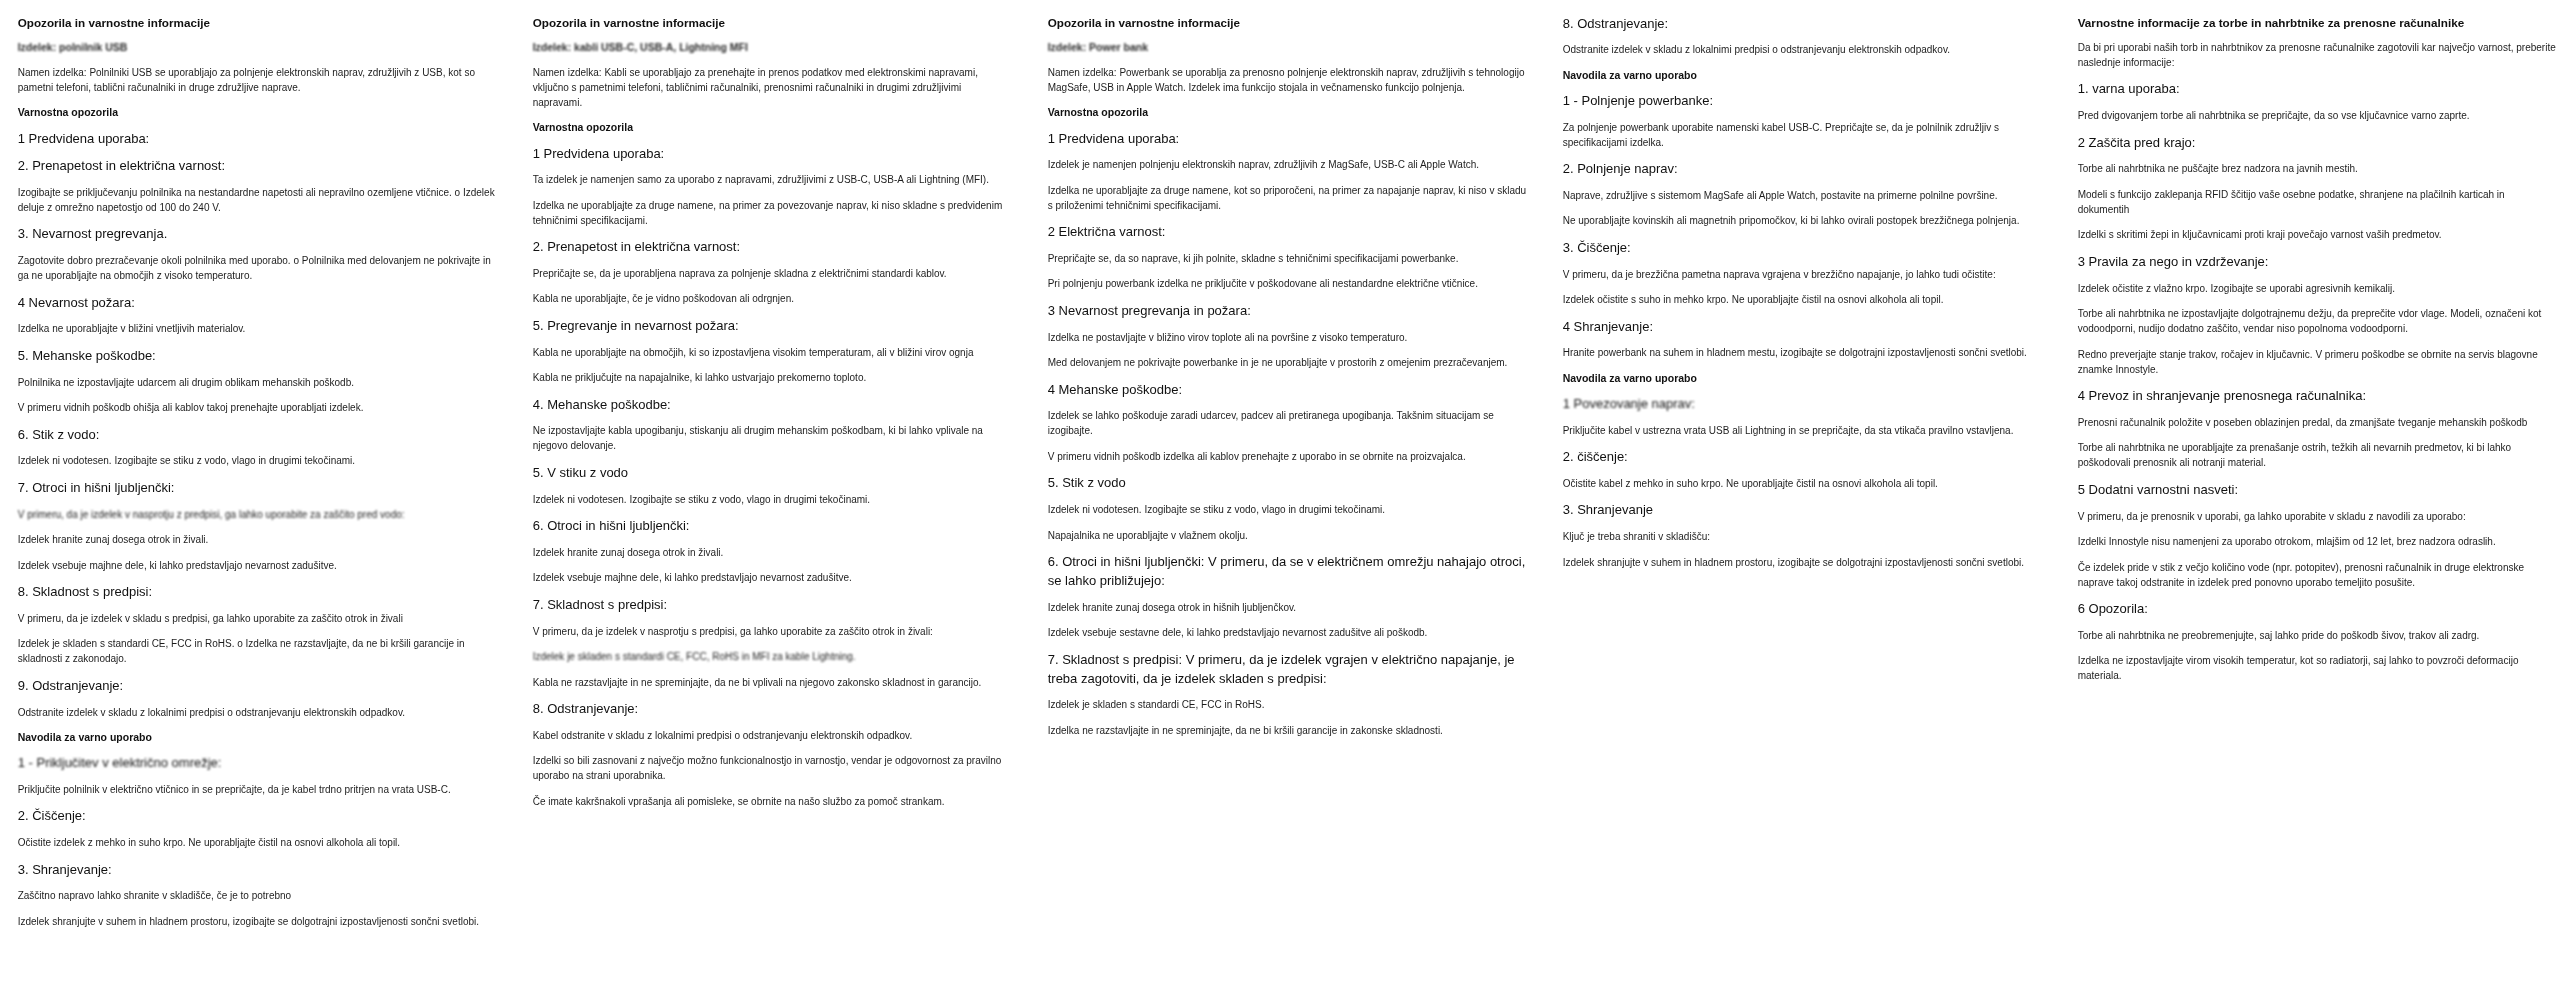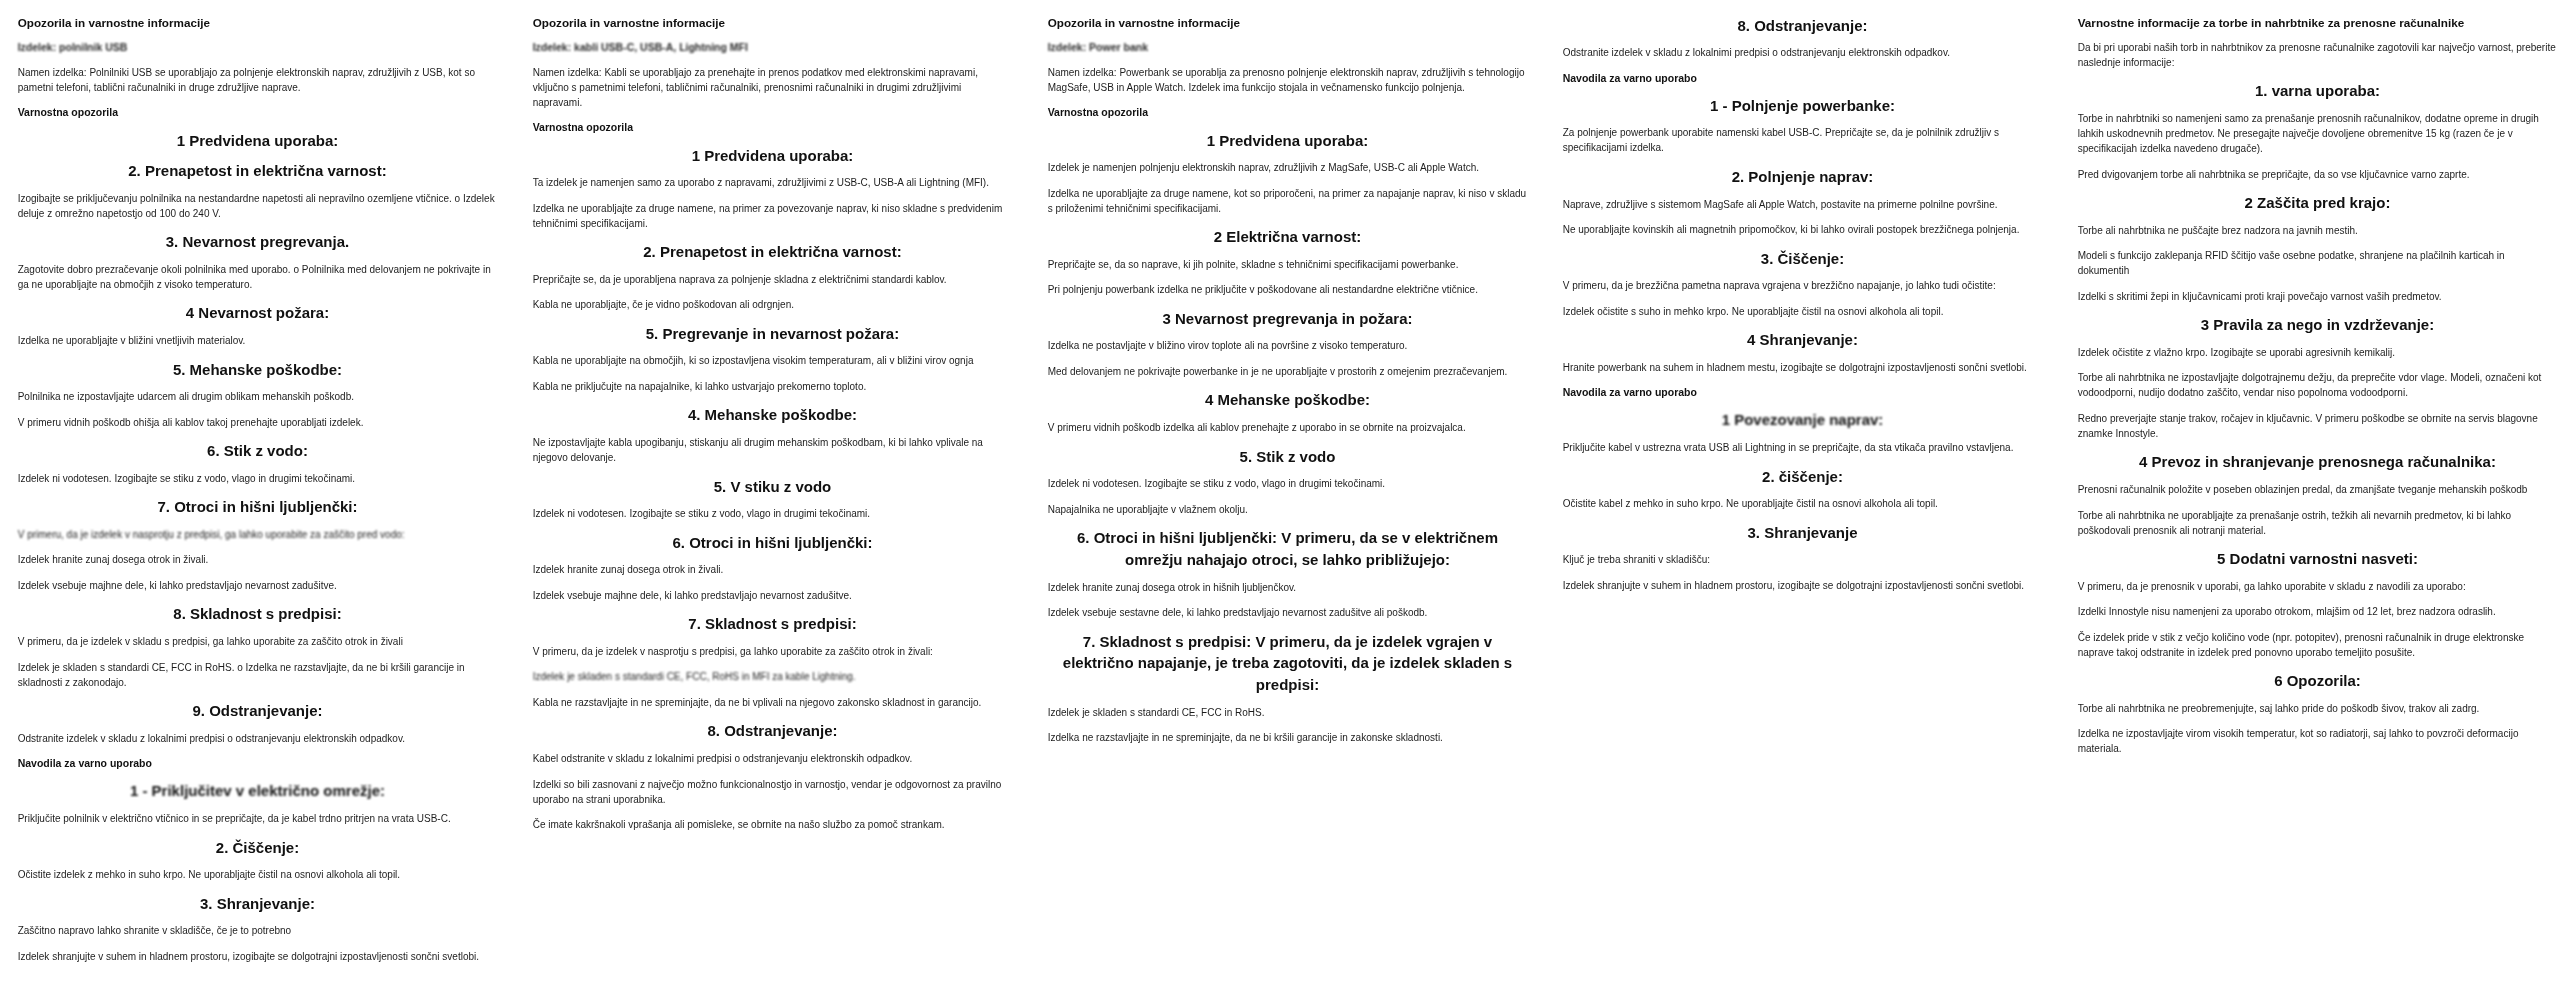--- a/index.html
+++ b/index.html
@@ -53,26 +53,25 @@
     color: #1d1d1d;
   }
   .head2 {
     font-size: 10.5px;
     font-weight: bold;
     line-height: 1.45;
     margin: 0 0 8.9px 0;
     color: #111111;
   }
   .head3 {
-    font-size: 15px;
-    font-weight: bold;
+    font-size: 13px;
+    font-weight: normal;
     line-height: 1.45;
     margin: 0 0 8.9px 0;
     color: #111111;
-    text-align: center;
   }
 </style>
 </head>
 <body>
 
 <div class="page">
 
   <div class="column">
     <div class="col-title">Opozorila in varnostne informacije</div>
     <div class="subtle-line blurred">Izdelek: polnilnik USB</div>
@@ -148,20 +147,21 @@
     <div class="head3">1 Predvidena uporaba:</div>
     <div class="para">Izdelek je namenjen polnjenju elektronskih naprav, združljivih z MagSafe, USB-C ali Apple Watch.</div>
     <div class="para">Izdelka ne uporabljajte za druge namene, kot so priporočeni, na primer za napajanje naprav, ki niso v skladu s priloženimi tehničnimi specifikacijami.</div>
     <div class="head3">2 Električna varnost:</div>
     <div class="para">Prepričajte se, da so naprave, ki jih polnite, skladne s tehničnimi specifikacijami powerbanke.</div>
     <div class="para">Pri polnjenju powerbank izdelka ne priključite v poškodovane ali nestandardne električne vtičnice.</div>
     <div class="head3">3 Nevarnost pregrevanja in požara:</div>
     <div class="para">Izdelka ne postavljajte v bližino virov toplote ali na površine z visoko temperaturo.</div>
     <div class="para">Med delovanjem ne pokrivajte powerbanke in je ne uporabljajte v prostorih z omejenim prezračevanjem.</div>
     <div class="head3">4 Mehanske poškodbe:</div>
+    <div class="para">Izdelek se lahko poškoduje zaradi udarcev, padcev ali pretiranega upogibanja. Takšnim situacijam se izogibajte.</div>
     <div class="para">V primeru vidnih poškodb izdelka ali kablov prenehajte z uporabo in se obrnite na proizvajalca.</div>
     <div class="head3">5. Stik z vodo</div>
     <div class="para">Izdelek ni vodotesen. Izogibajte se stiku z vodo, vlago in drugimi tekočinami.</div>
     <div class="para">Napajalnika ne uporabljajte v vlažnem okolju.</div>
     <div class="head3">6. Otroci in hišni ljubljenčki: V primeru, da se v električnem omrežju nahajajo otroci, se lahko približujejo:</div>
     <div class="para">Izdelek hranite zunaj dosega otrok in hišnih ljubljenčkov.</div>
     <div class="para">Izdelek vsebuje sestavne dele, ki lahko predstavljajo nevarnost zadušitve ali poškodb.</div>
     <div class="head3">7. Skladnost s predpisi: V primeru, da je izdelek vgrajen v električno napajanje, je treba zagotoviti, da je izdelek skladen s predpisi:</div>
     <div class="para">Izdelek je skladen s standardi CE, FCC in RoHS.</div>
     <div class="para">Izdelka ne razstavljajte in ne spreminjajte, da ne bi kršili garancije in zakonske skladnosti.</div>
@@ -188,21 +188,20 @@
     <div class="para">Očistite kabel z mehko in suho krpo. Ne uporabljajte čistil na osnovi alkohola ali topil.</div>
     <div class="head3">3. Shranjevanje</div>
     <div class="para">Ključ je treba shraniti v skladišču:</div>
     <div class="para">Izdelek shranjujte v suhem in hladnem prostoru, izogibajte se dolgotrajni izpostavljenosti sončni svetlobi.</div>
   </div>
 
   <div class="column">
     <div class="col-title">Varnostne informacije za torbe in nahrbtnike za prenosne računalnike</div>
     <div class="para">Da bi pri uporabi naših torb in nahrbtnikov za prenosne računalnike zagotovili kar največjo varnost, preberite naslednje informacije:</div>
     <div class="head3">1. varna uporaba:</div>
-    <div class="para">Torbe in nahrbtniki so namenjeni samo za prenašanje prenosnih računalnikov, dodatne opreme in drugih lahkih uskodnevnih predmetov. Ne presegajte največje dovoljene obremenitve 15 kg (razen če je v specifikacijah izdelka navedeno drugače).</div>
     <div class="para">Pred dvigovanjem torbe ali nahrbtnika se prepričajte, da so vse ključavnice varno zaprte.</div>
     <div class="head3">2 Zaščita pred krajo:</div>
     <div class="para">Torbe ali nahrbtnika ne puščajte brez nadzora na javnih mestih.</div>
     <div class="para">Modeli s funkcijo zaklepanja RFID ščitijo vaše osebne podatke, shranjene na plačilnih karticah in dokumentih</div>
     <div class="para">Izdelki s skritimi žepi in ključavnicami proti kraji povečajo varnost vaših predmetov.</div>
     <div class="head3">3 Pravila za nego in vzdrževanje:</div>
     <div class="para">Izdelek očistite z vlažno krpo. Izogibajte se uporabi agresivnih kemikalij.</div>
     <div class="para">Torbe ali nahrbtnika ne izpostavljajte dolgotrajnemu dežju, da preprečite vdor vlage. Modeli, označeni kot vodoodporni, nudijo dodatno zaščito, vendar niso popolnoma vodoodporni.</div>
     <div class="para">Redno preverjajte stanje trakov, ročajev in ključavnic. V primeru poškodbe se obrnite na servis blagovne znamke Innostyle.</div>
     <div class="head3">4 Prevoz in shranjevanje prenosnega računalnika:</div>

